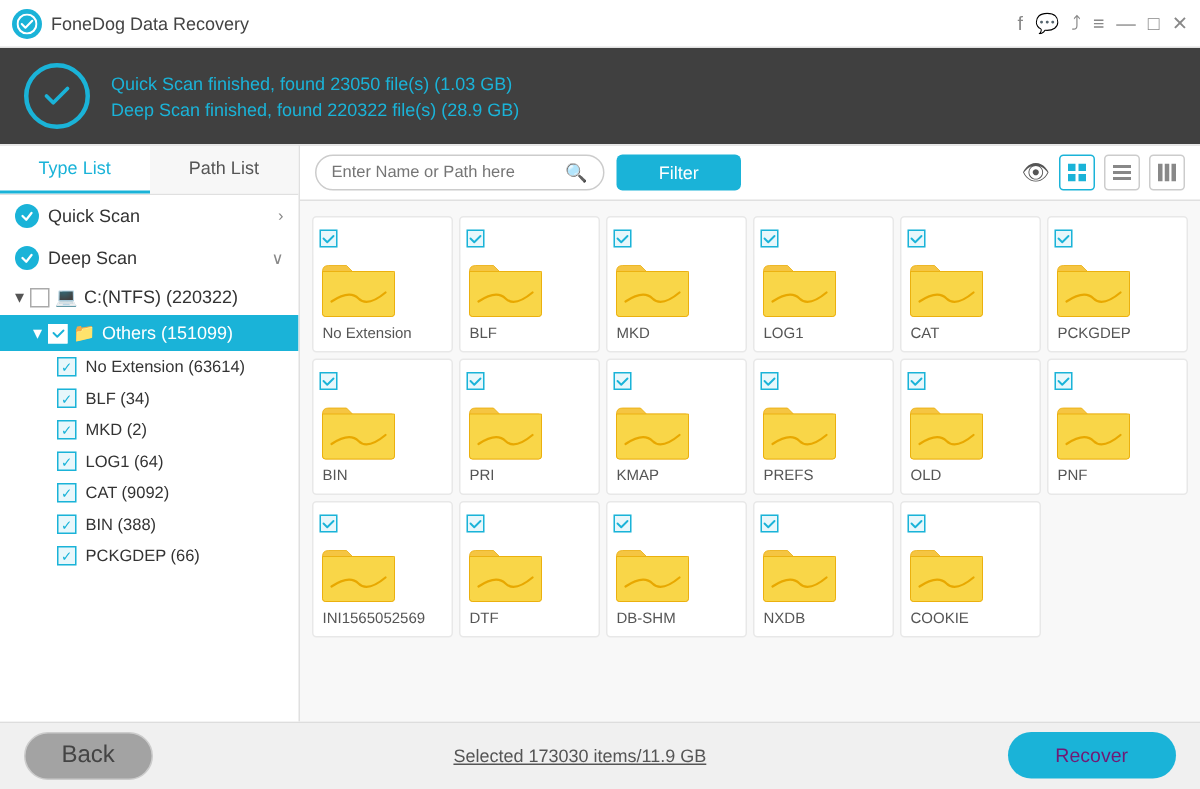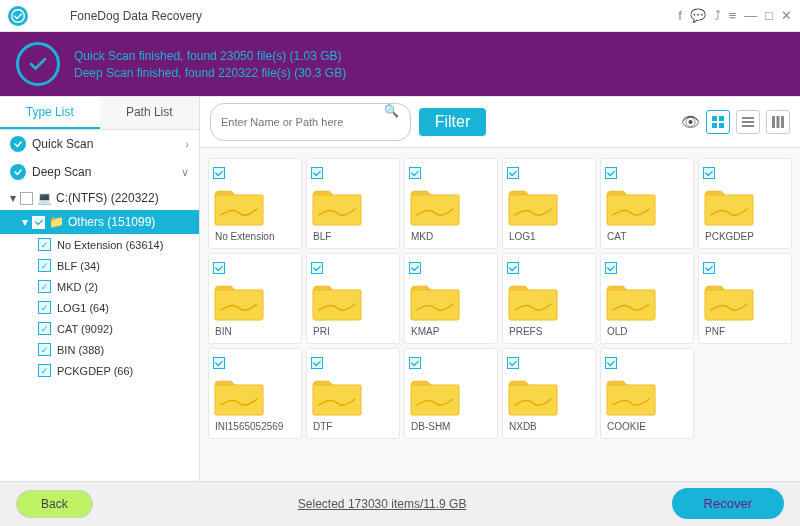--- a/index.html
+++ b/index.html
@@ -18,29 +18,28 @@
       width: 20px; height: 20px;
       background: #1ab3d8;
       border-radius: 50%;
       margin-right: 6px;
       display: flex; align-items: center; justify-content: center;
     }
     .title-bar-title {
       font-size: 12px;
       color: #444;
       flex: 1;
-      margin-left: 36px;
     }
     .title-bar-icons {
       display: flex; gap: 8px; align-items: center;
     }
 
     
     .header {
-      background: #701a75;
+      background: #404040;
       padding: 10px 16px;
       display: flex;
       align-items: center;
       border-bottom: 1px solid #e8e8e8;
     }
     .check-circle {
       width: 44px; height: 44px;
       border: 3px solid #1ab3d8;
       border-radius: 50%;
       display: flex; align-items: center; justify-content: center;
@@ -165,41 +164,41 @@
       padding: 6px 10px;
       display: flex;
       align-items: center;
       gap: 8px;
       background: #fff;
       border-bottom: 1px solid #e0e0e0;
     }
     .search-box {
       flex: 1;
       max-width: 220px;
-      height: 38px;
+      height: 24px;
       border: 1px solid #ccc;
       border-radius: 14px;
       padding: 0 10px;
       font-size: 11px;
       color: #aaa;
-      display: flex; 
+      display: flex; align-items: center;
       background: #fff;
     }
     .search-box input {
       border: none; outline: none; background: transparent;
       font-size: 11px; color: #aaa; width: 100%;
     }
     .search-icon { color: #aaa; margin-left: 4px; font-size: 12px; }
     .filter-btn {
       background: #1ab3d8;
       color: #fff;
       border: none;
       border-radius: 4px;
-      padding: 5px 16px;
-      font-size: 16px;
+      padding: 5px 28px;
+      font-size: 12px;
       cursor: pointer;
     }
     .spacer { flex: 1; }
     .view-icons { display: flex; gap: 6px; align-items: center; }
     .view-icon {
       width: 24px; height: 24px;
       border: 1px solid #ccc;
       border-radius: 3px;
       display: flex; align-items: center; justify-content: center;
       cursor: pointer;
@@ -257,25 +256,25 @@
     .bottom-bar {
       height: 44px;
       background: #f0f0f0;
       border-top: 1px solid #ddd;
       display: flex;
       align-items: center;
       padding: 0 16px;
       justify-content: space-between;
     }
     .back-btn {
-      background: #bef264;
+      background: #a3a3a3;
       border: 1px solid #ccc;
       border-radius: 20px;
       padding: 6px 24px;
-      font-size: 12px;
+      font-size: 16px;
       cursor: pointer;
       color: #444;
     }
     .selected-info { font-size: 12px; color: #555; text-decoration: underline; }
     .recover-btn {
       background: #1ab3d8;
       color: #701a75;
       border: none;
       border-radius: 20px;
       padding: 8px 32px;
@@ -310,21 +309,21 @@
   <div class="check-circle">
     <svg viewBox="0 0 24 24" fill="none">
       <path d="M5 12l4.5 4.5L19 7" stroke="#1ab3d8" stroke-width="2.5" stroke-linecap="round" stroke-linejoin="round"></path>
     </svg>
   </div>
   <div class="scan-info">
     <div class="scan-line">
       <span>Quick Scan finished, found </span><span>23050 file(s)</span><span> (1.03 GB)</span>
     </div>
     <div class="scan-line">
-      <span>Deep Scan finished, found </span><span>220322 file(s)</span><span> (30.3 GB)</span>
+      <span>Deep Scan finished, found </span><span>220322 file(s)</span><span> (28.9 GB)</span>
     </div>
   </div>
 </div>
 
 <div class="main">
 
   <div class="sidebar">
 
     <div class="tab-row">
       <div class="tab active">Type List</div>

